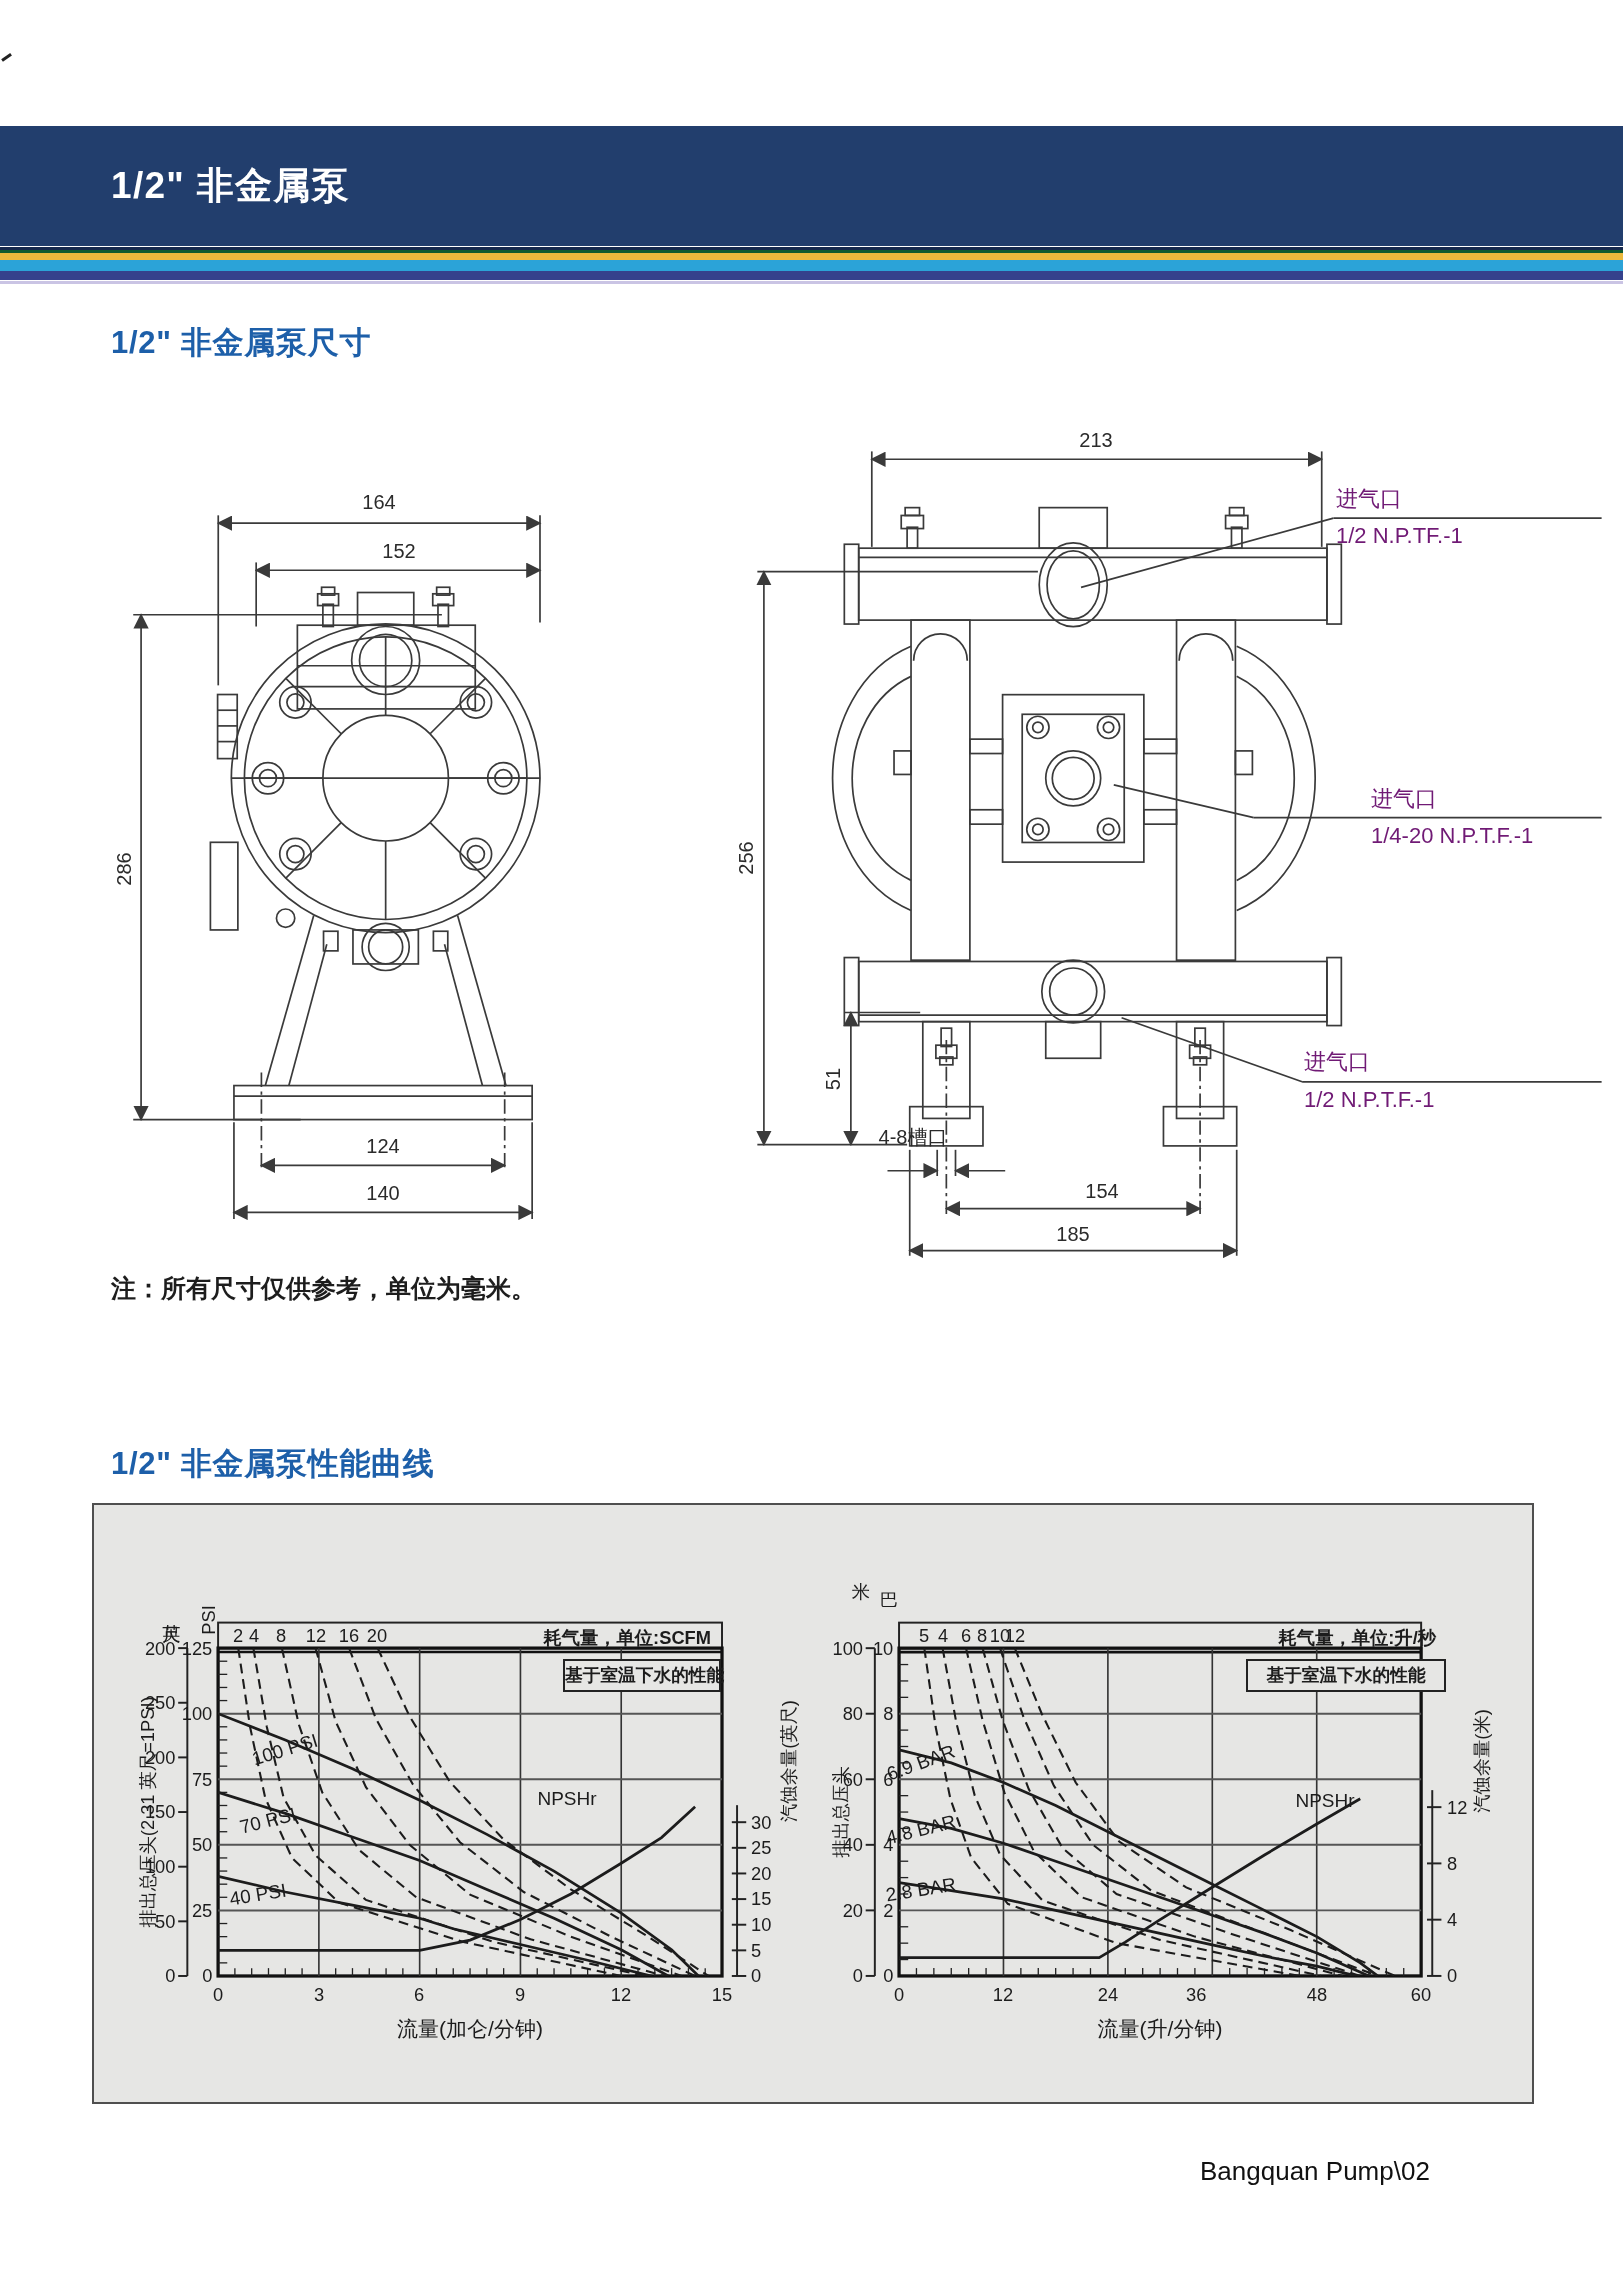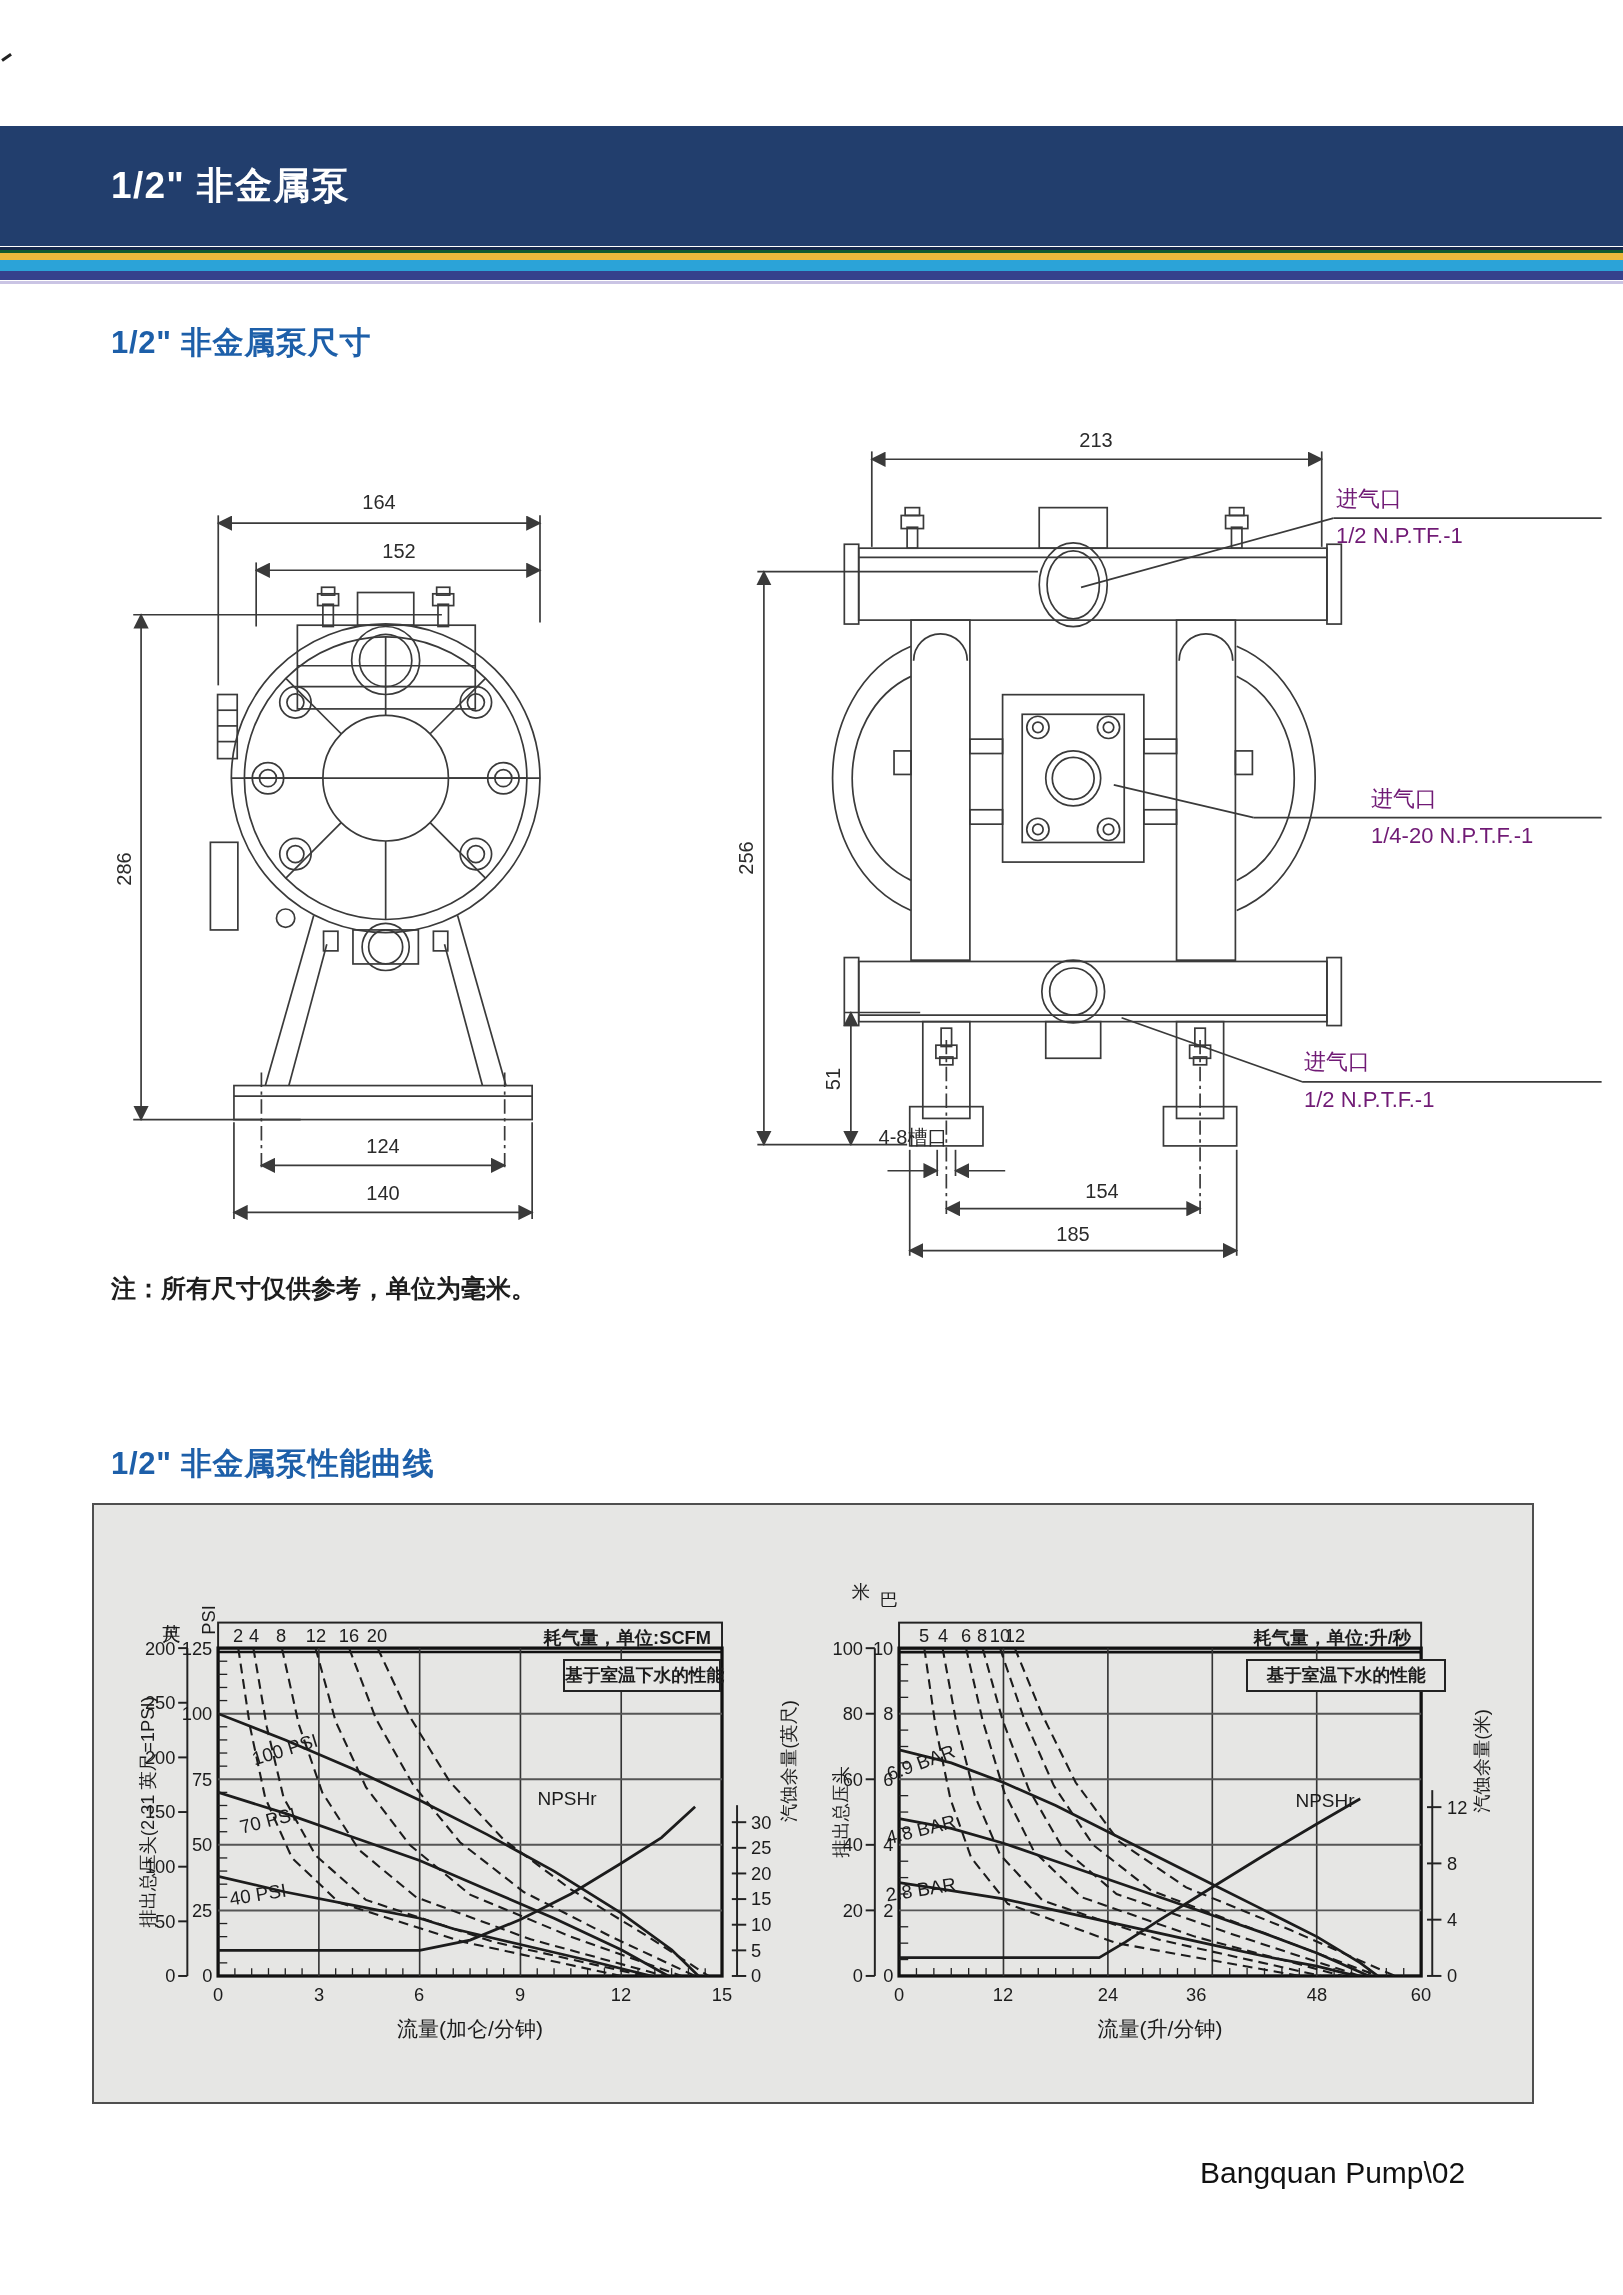--- a/index.html
+++ b/index.html
@@ -23,21 +23,21 @@
   .note{font-size:25px;font-weight:bold;color:#1d1d1d;}
   
   .dimtext{font-size:20px;color:#2b2b2b;white-space:nowrap;transform:translate(-50%,-50%);}
   .dimrot{transform:translate(-50%,-50%) rotate(-90deg);}
   .portlbl{font-size:22px;color:#701a75;white-space:nowrap;}
   
   .panel{left:92px;top:1503px;width:1442px;height:601px;background:#e6e6e4;border:2.6px solid #4f4f4f;box-sizing:border-box;}
   .chart{position:absolute;top:60px;height:517px;}
   .chart svg{position:absolute;left:0;top:0;}
   .clab{position:absolute;font-size:18.3px;color:#1c1c1c;white-space:nowrap;}
-  .footer{font-size:30px;color:#111;}
+  .footer{font-size:26px;color:#111;}
 </style>
 </head>
 <body>
 
 <div class="abs corner"></div>
 
 <div class="abs band">
   <div class="band-title">1/2" 非金属泵</div>
 </div>
 <div class="abs stripe s1"></div>
@@ -467,21 +467,21 @@
           <polyline points="130.0,485.2 209.8,497.7 289.6,510.3 369.4,527.8 449.2,545.3 529.0,562.9 608.8,580.4 688.6,597.9 768.4,613.0 828.3,628.0" fill="none" stroke="#1c1c1c" stroke-width="4.2"></polyline>
           <polyline points="130.0,600.0 435.9,600.0 475.8,576.4 529.0,542.0 608.8,492.5 688.6,443.1 768.4,395.8 834.9,357.1" fill="none" stroke="#1c1c1c" stroke-width="4.2"></polyline>
           <polyline points="168.6,127.0 185.9,247.2 208.5,357.5 240.4,447.6 296.3,517.8 462.5,577.9 741.8,628.0" fill="none" stroke="#1c1c1c" stroke-width="3.2" stroke-dasharray="15 9"></polyline>
           <polyline points="196.5,127.0 217.8,242.2 245.7,352.4 284.3,442.6 349.5,512.8 529.0,572.9 775.1,628.0" fill="none" stroke="#1c1c1c" stroke-width="3.2" stroke-dasharray="15 9"></polyline>
           <polyline points="232.4,127.0 257.7,237.2 290.9,347.4 336.2,437.6 409.3,507.8 582.2,567.9 808.3,628.0" fill="none" stroke="#1c1c1c" stroke-width="3.2" stroke-dasharray="15 9"></polyline>
           <polyline points="257.7,127.0 288.3,237.2 328.2,342.4 380.0,432.6 462.5,502.8 635.4,562.9 834.9,628.0" fill="none" stroke="#1c1c1c" stroke-width="3.2" stroke-dasharray="15 9"></polyline>
           <polyline points="284.3,127.0 320.2,232.2 366.7,337.4 426.6,427.6 515.7,497.7 688.6,562.9 861.5,628.0" fill="none" stroke="#1c1c1c" stroke-width="3.2" stroke-dasharray="15 9"></polyline>
           <polyline points="306.9,127.0 348.1,227.2 400.0,332.4 466.5,422.6 568.9,492.7 728.5,557.9 888.1,628.0" fill="none" stroke="#1c1c1c" stroke-width="3.2" stroke-dasharray="15 9"></polyline>
         </g>
       </svg>
-  <div class="clab" style="left: 85px; top: 60px; width: 512px; text-align: right; font-weight: 600;">耗气量，单位:升/秒</div>
+  <div class="clab" style="left: 85px; top: 60px; width: 512px; text-align: right; font-weight: 600; padding-left: 25px;">耗气量，单位:升/秒</div>
       <div class="clab" style="left: 97px; top: 60px; width: 26px; text-align: center;">5</div>
       <div class="clab" style="left: 116px; top: 60px; width: 26px; text-align: center;">4</div>
       <div class="clab" style="left: 139px; top: 60px; width: 26px; text-align: center;">6</div>
       <div class="clab" style="left: 155px; top: 60px; width: 26px; text-align: center;">8</div>
       <div class="clab" style="left: 173px; top: 60px; width: 26px; text-align: center;">10</div>
       <div class="clab" style="left: 188px; top: 60px; width: 26px; text-align: center;">12</div>
       <div class="clab" style="left: 18.3px; top: 73px; width: 61px; text-align: right;">10</div>
       <div class="clab" style="left: 18.3px; top: 138px; width: 61px; text-align: right;">8</div>
       <div class="clab" style="left: 18.3px; top: 204px; width: 61px; text-align: right;">6</div>
       <div class="clab" style="left: 18.3px; top: 269px; width: 61px; text-align: right;">4</div>

